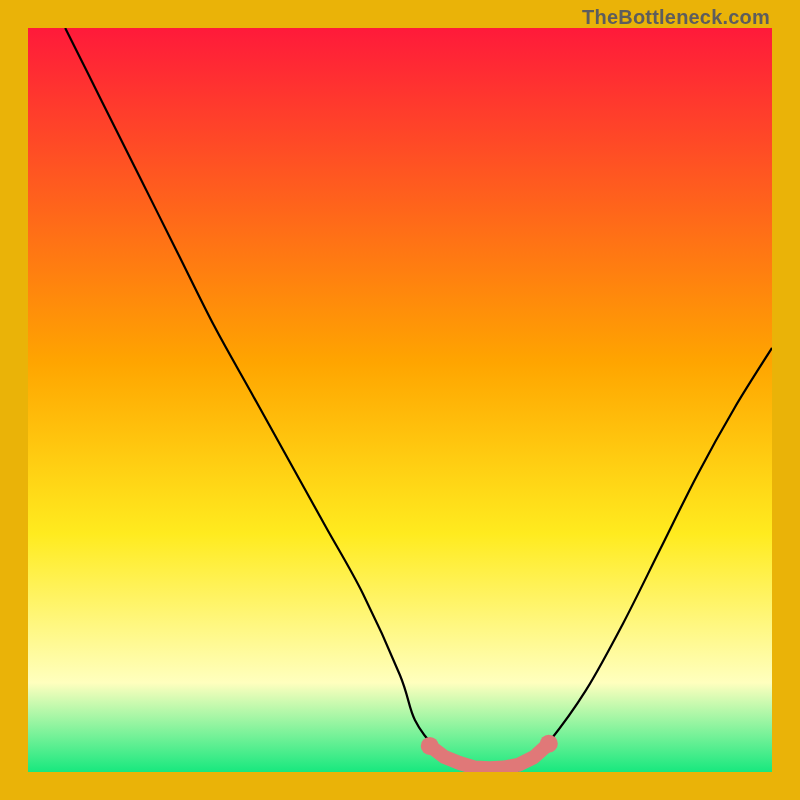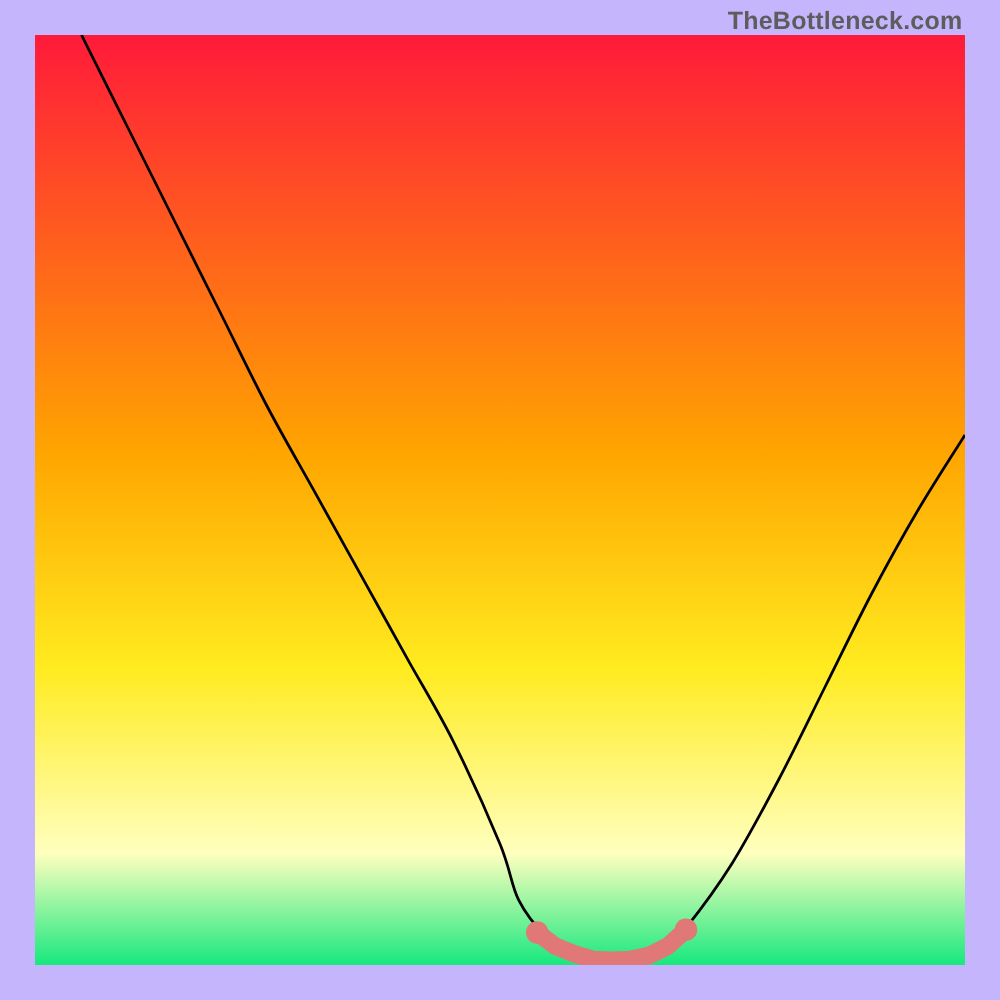--- a/index.html
+++ b/index.html
@@ -1,21 +1,21 @@
 <!DOCTYPE html>
 <html><head>
 <meta charset="utf-8">
 <style>
   * { margin: 0; padding: 0; box-sizing: border-box; }
   html, body { width: 800px; height: 800px; overflow: hidden; background: #000; }
   .frame {
     position: relative;
     width: 800px;
     height: 800px;
-    background: #c4b5fd;
+    background: #eab308;
   }
   .plot-area {
     position: absolute;
     left: 28px;
     top: 28px;
     width: 744px;
     height: 744px;
   }
   .gradient {
     position: absolute;

